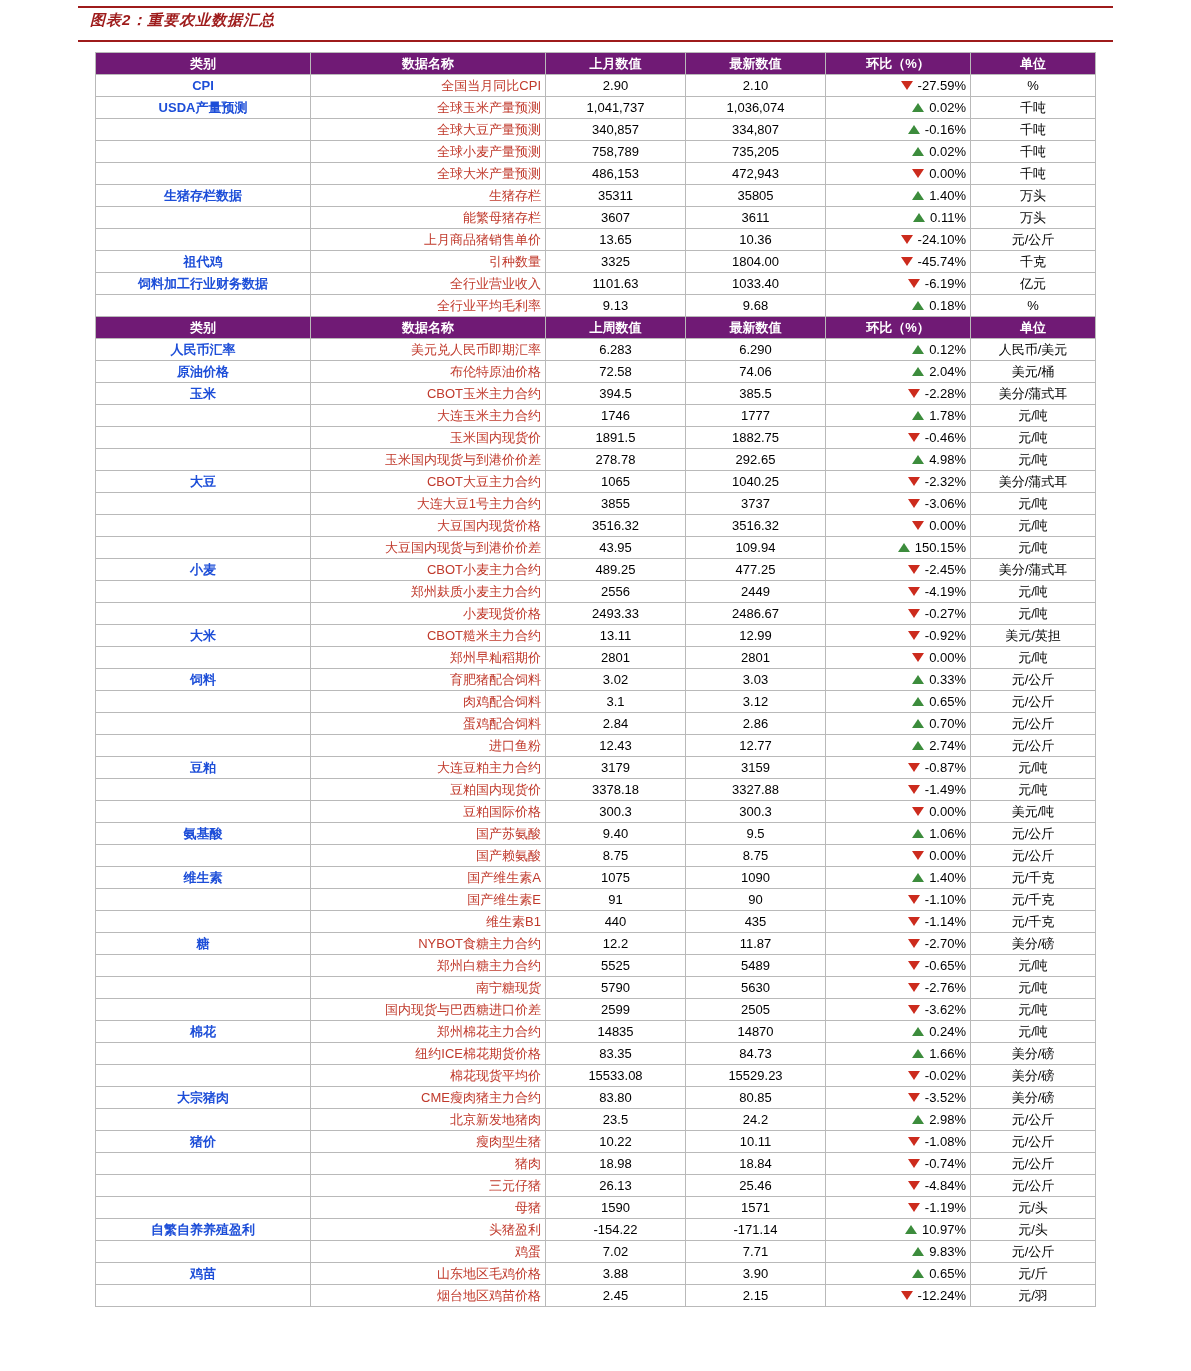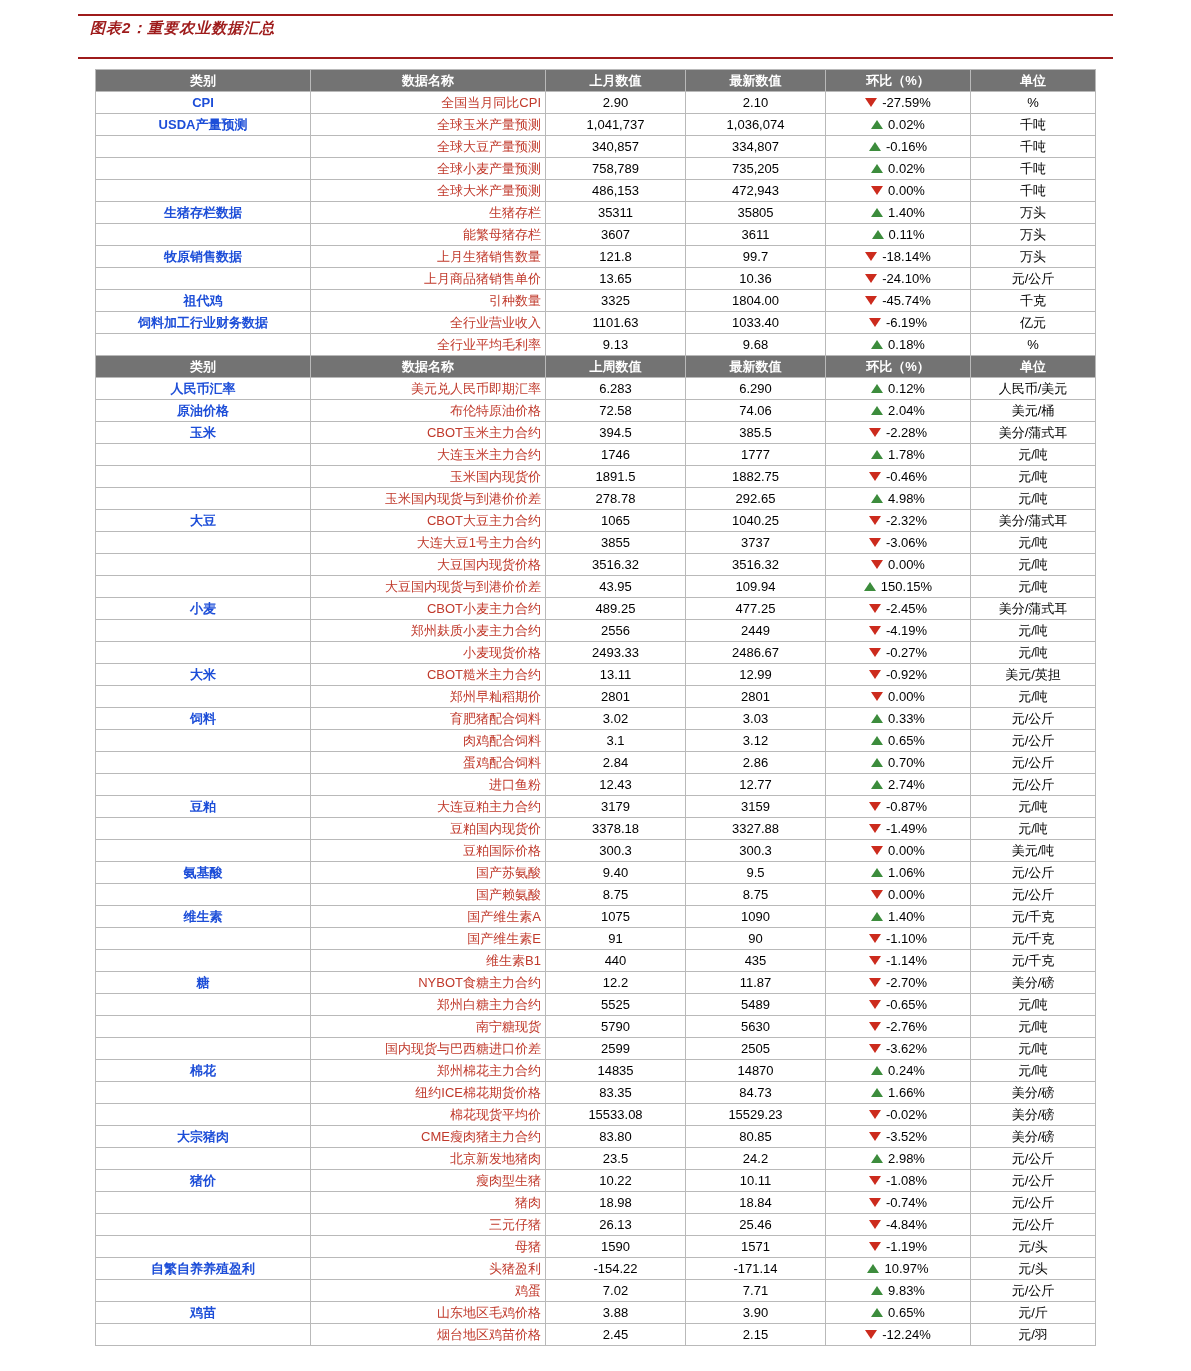--- a/index.html
+++ b/index.html
@@ -6,41 +6,41 @@
   body{
     width:1191px;
     background:#ffffff;
     font-family:"Liberation Sans","DejaVu Sans",sans-serif;
     color:#000;
   }
   .page{width:1191px;min-height:1371px;box-sizing:border-box;padding:0;position:relative;}
   .title-bar{
     border-top:2px solid #9e1b1b;
     border-bottom:2px solid #9e1b1b;
-    margin:14px 78px 10px 78px;
-    padding:3px 0 19px 12px;
+    margin:6px 78px 10px 78px;
+    padding:3px 0 10px 12px;
   }
   .title-text{
     color:#9e1b1b;font-weight:bold;font-style:italic;font-size:15px;letter-spacing:1px;
   }
   table.grid{
     border-collapse:collapse;
     margin:0 auto;
     width:1000px;
     table-layout:fixed;
   }
   table.grid td,table.grid th{
     border:1px solid #b9b9b9;
     font-size:13px;
     padding:1px 4px;
     height:19px;
     line-height:17px;
   }
   th.hdr{
-    background:#737373;
+    background:#701a75;
     color:#ffffff;
     font-weight:bold;
     text-align:center;
     font-size:13.5px;
     height:22px;
     border:1px solid #9e2a28;
   }
   td.cat{
     text-align:center;
     font-weight:bold;
@@ -53,21 +53,21 @@
     font-size:13px;
     padding-right:8px;
     border-radius:6px;
   }
   td.num{
     text-align:center;
     font-size:13px;
     color:#000;
   }
   td.chg{
-    text-align:center;
+    text-align:right;
     font-size:13px;
     white-space:nowrap;
   }
   td.unit{
     text-align:center;
     font-size:13px;
   }
   .tri{
     display:inline-block;
     width:0;height:0;
@@ -172,28 +172,20 @@
         </tr>
         <tr>
           <td class="cat"></td>
           <td class="name">能繁母猪存栏</td>
           <td class="num">3607</td>
           <td class="num">3611</td>
           <td class="chg"><span class="tri up"></span><span class="chgval">0.11%</span></td>
           <td class="unit">万头</td>
         </tr>
         <tr>
-          <td class="cat">牧原销售数据</td>
-          <td class="name">上月生猪销售数量</td>
-          <td class="num">121.8</td>
-          <td class="num">99.7</td>
-          <td class="chg"><span class="tri down"></span><span class="chgval">-18.14%</span></td>
-          <td class="unit">万头</td>
-        </tr>
-        <tr>
           <td class="cat"></td>
           <td class="name">上月商品猪销售单价</td>
           <td class="num">13.65</td>
           <td class="num">10.36</td>
           <td class="chg"><span class="tri down"></span><span class="chgval">-24.10%</span></td>
           <td class="unit">元/公斤</td>
         </tr>
         <tr>
           <td class="cat">祖代鸡</td>
           <td class="name">引种数量</td>

